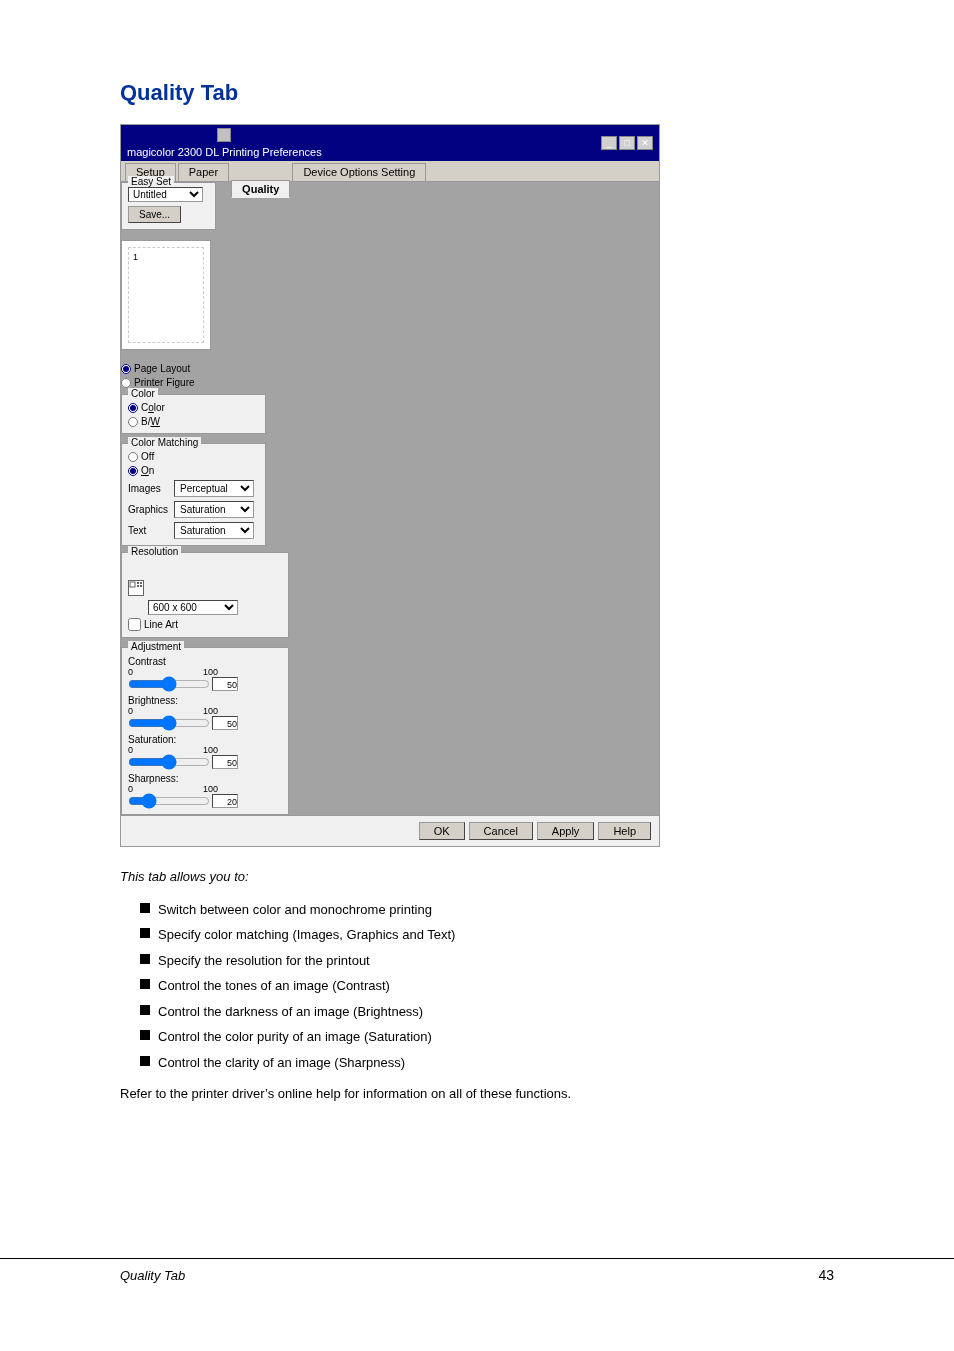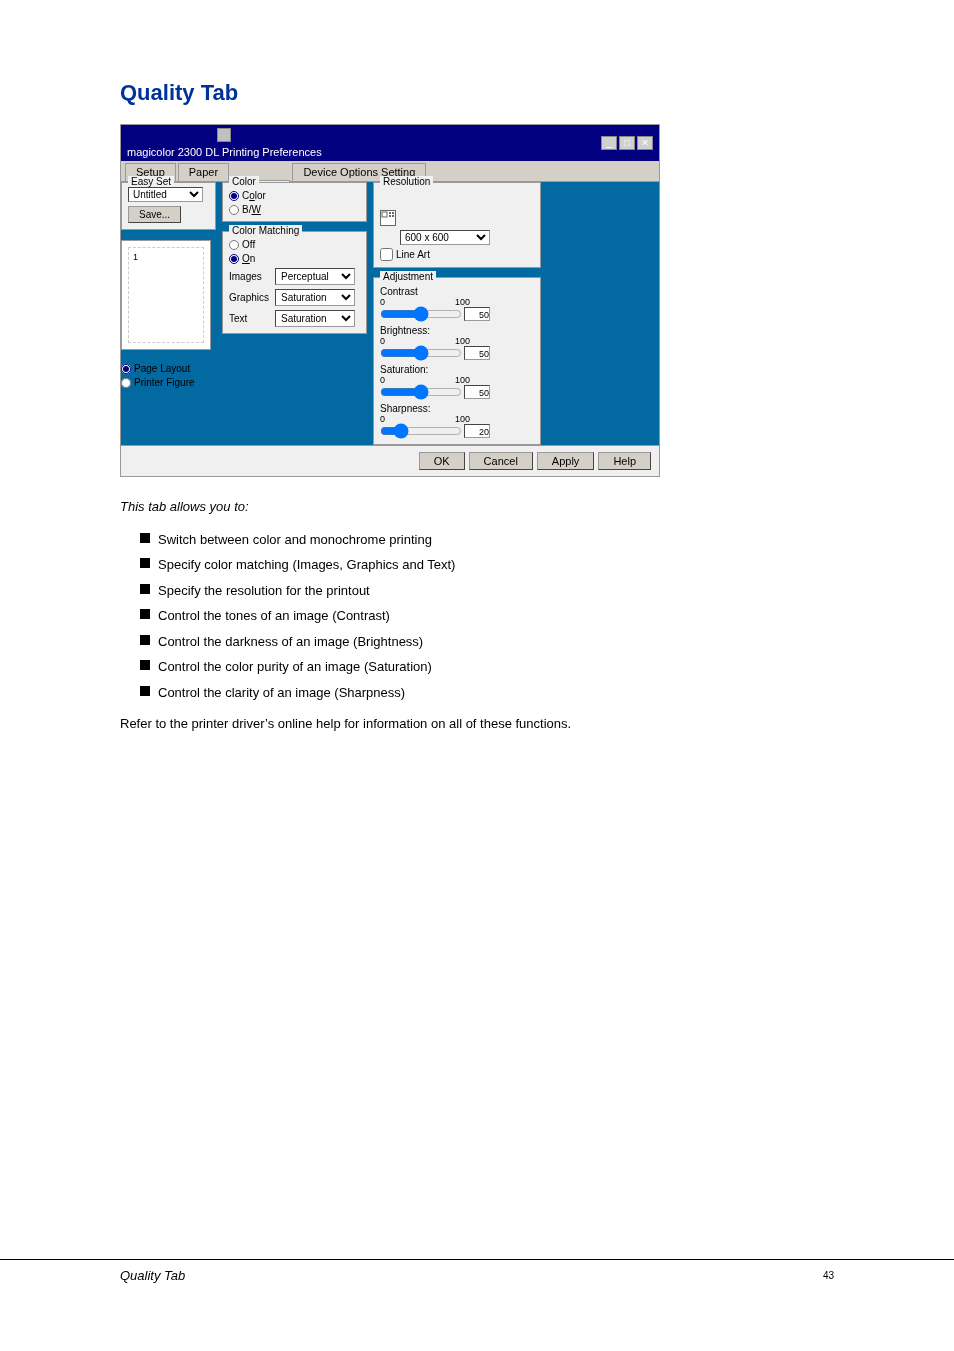--- a/index.html
+++ b/index.html
@@ -94,23 +94,24 @@
 
     .dialog-tab.active {
       background: #f0f0f0;
       border-bottom: 1px solid #f0f0f0;
       position: relative;
       top: 17px;
       font-weight: bold;
     }
 
     .dialog-body {
-      background: #0369a1;
+      background: #a3a3a3;
       display: flex;
       gap: 6px;
+      flex-direction: column;
     }
 
     .dialog-col {
       display: flex;
       flex-direction: column;
       gap: 5px;
     }
 
     .group-box {
       border: 1px solid #999;
@@ -331,21 +332,21 @@
       justify-content: space-between;
       align-items: center;
     }
 
     .footer-left {
       font-style: italic;
       font-size: 13px;
     }
 
     .footer-right {
-      font-size: 10px;
+      font-size: 14px;
     }
 
     .easy-set-group {
       min-width: 90px;
     }
 
     .save-btn {
       margin-top: 4px;
       padding: 2px 10px;
       font-size: 10px;

